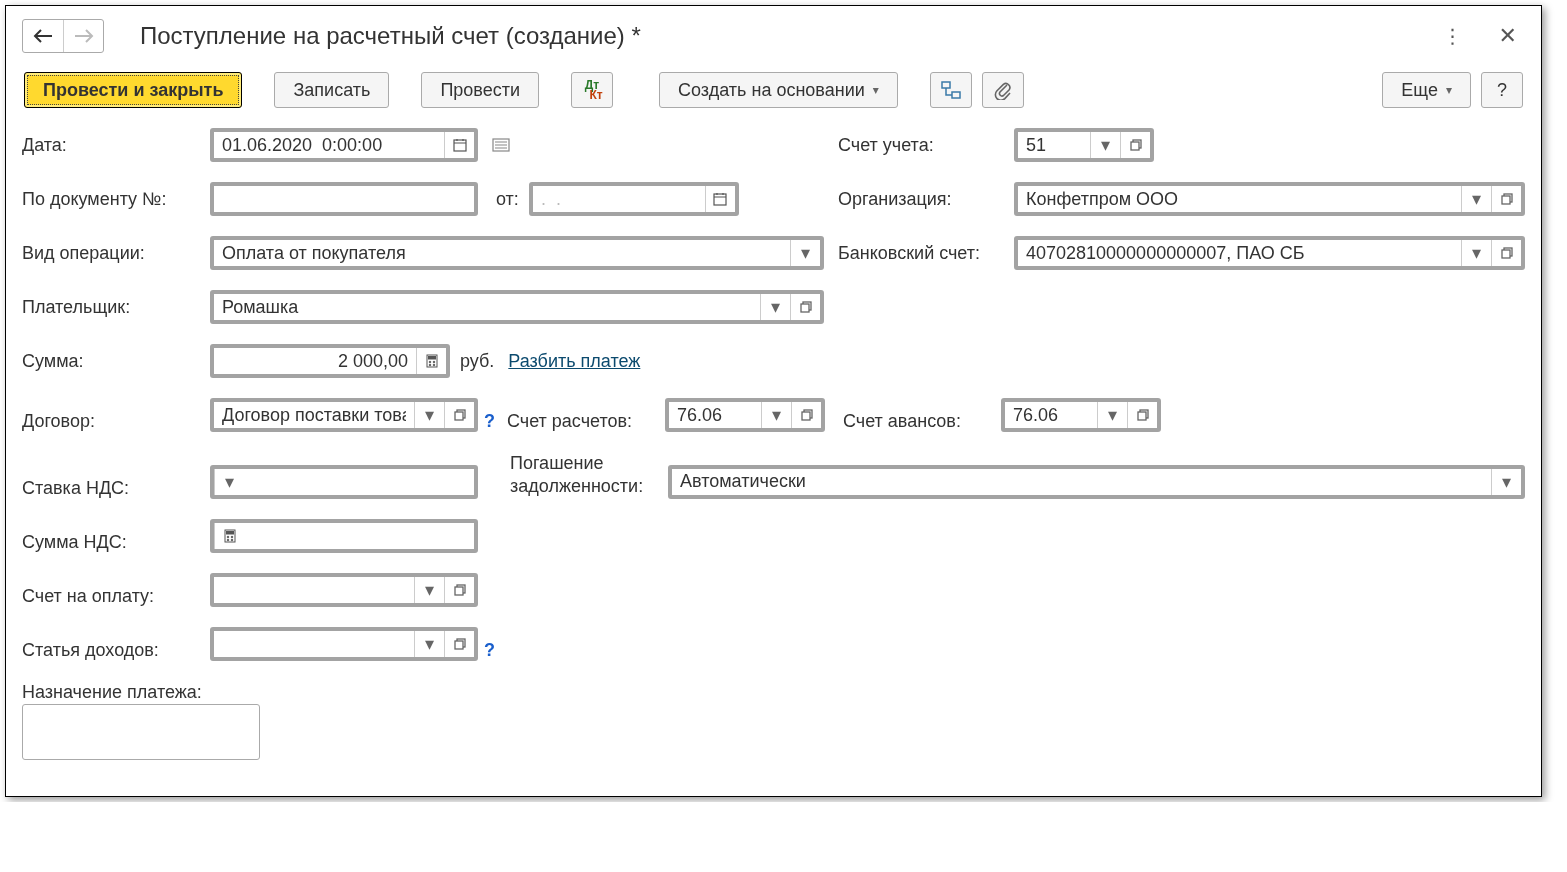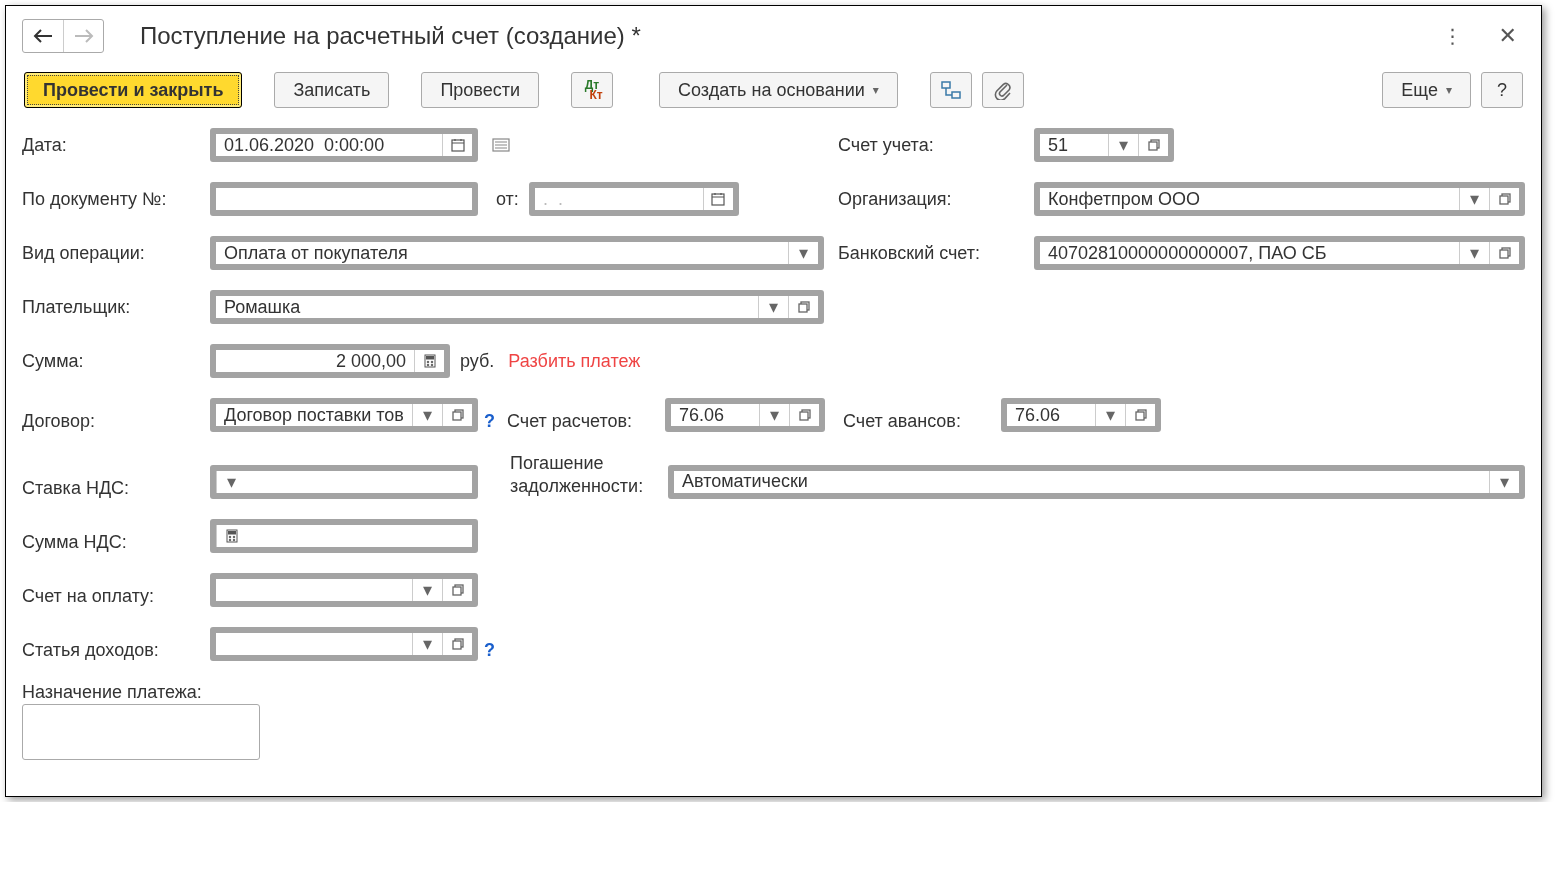--- a/index.html
+++ b/index.html
@@ -35,31 +35,31 @@
   .btn.primary {
     background: #ffd92e; border: 1px solid #000; box-shadow: inset 0 0 0 2px #ffec7a; outline: 1px dotted #444; outline-offset: -4px;
     font-weight: bold;
   }
   .btn.icon-only { padding: 0; width: 42px; }
   .btn .caret { margin-left: 8px; font-size: 12px; color: #666;}
   .form-area { font-size: 18px; color: #333; }
   .row { display: flex; align-items: flex-end; margin-bottom: 20px; }
   .label { width: 188px; flex-shrink: 0; }
   .left-col { width: 816px; display: flex; align-items: center; flex-shrink:0; }
-  .right-col { display: flex; align-items: center; flex: 1; gap: 20px; }
+  .right-col { display: flex; align-items: center; flex: 1; }
   .rlabel { width: 176px; flex-shrink: 0; }
   .rlabel-multi { width: 176px; flex-shrink: 0; line-height: 1.3; }
-  .input-wrap { display: inline-flex; border: 6px solid #a3a3a3; border-radius: 3px; height: 34px; background: #fff; overflow: hidden; }
+  .input-wrap { display: inline-flex; border: 4px solid #a3a3a3; border-radius: 3px; height: 34px; background: #fff; overflow: hidden; }
   .input-wrap input {
     border: none; outline: none; font-size: 18px; padding: 0 8px; height: 100%; width: 100%; background: transparent; color: #333;
   }
   .input-wrap.right input { text-align: right; }
   .input-btn { width: 30px; border-left: 1px solid #ccc; display: flex; align-items: center; justify-content: center; cursor: pointer; color: #666; flex-shrink:0;}
   .standalone-btn { width: 34px; height: 34px; border: 1px solid #aaa; border-radius: 3px; margin-left: 6px; display: flex; align-items: center; justify-content: center; cursor: pointer; color: #666; }
-  .link { color: #ef4444; cursor: pointer; }
+  .link { color: #0c4a6e; text-decoration: underline; cursor: pointer; }
   .qmark { color: #1a5fcc; font-weight: bold; margin: 0 6px; cursor: pointer; font-size: 18px;}
   .currency { margin: 0 14px 0 10px; }
   textarea.multi { border: 1px solid #aaa; border-radius: 3px; font-size: 18px; padding: 6px; resize: none; outline: none; font-family: inherit;}
   .icon-report { font-size: 12px; line-height: 10px; }
   .icon-report .dt { color: #2a7a2a; font-weight: bold; display:block;}
   .icon-report .kt { color: #c2410c; font-weight: bold; display:block; margin-left:8px;}
   .svg-ico { display: inline-block; }
 </style>
 </head>
 <body>

